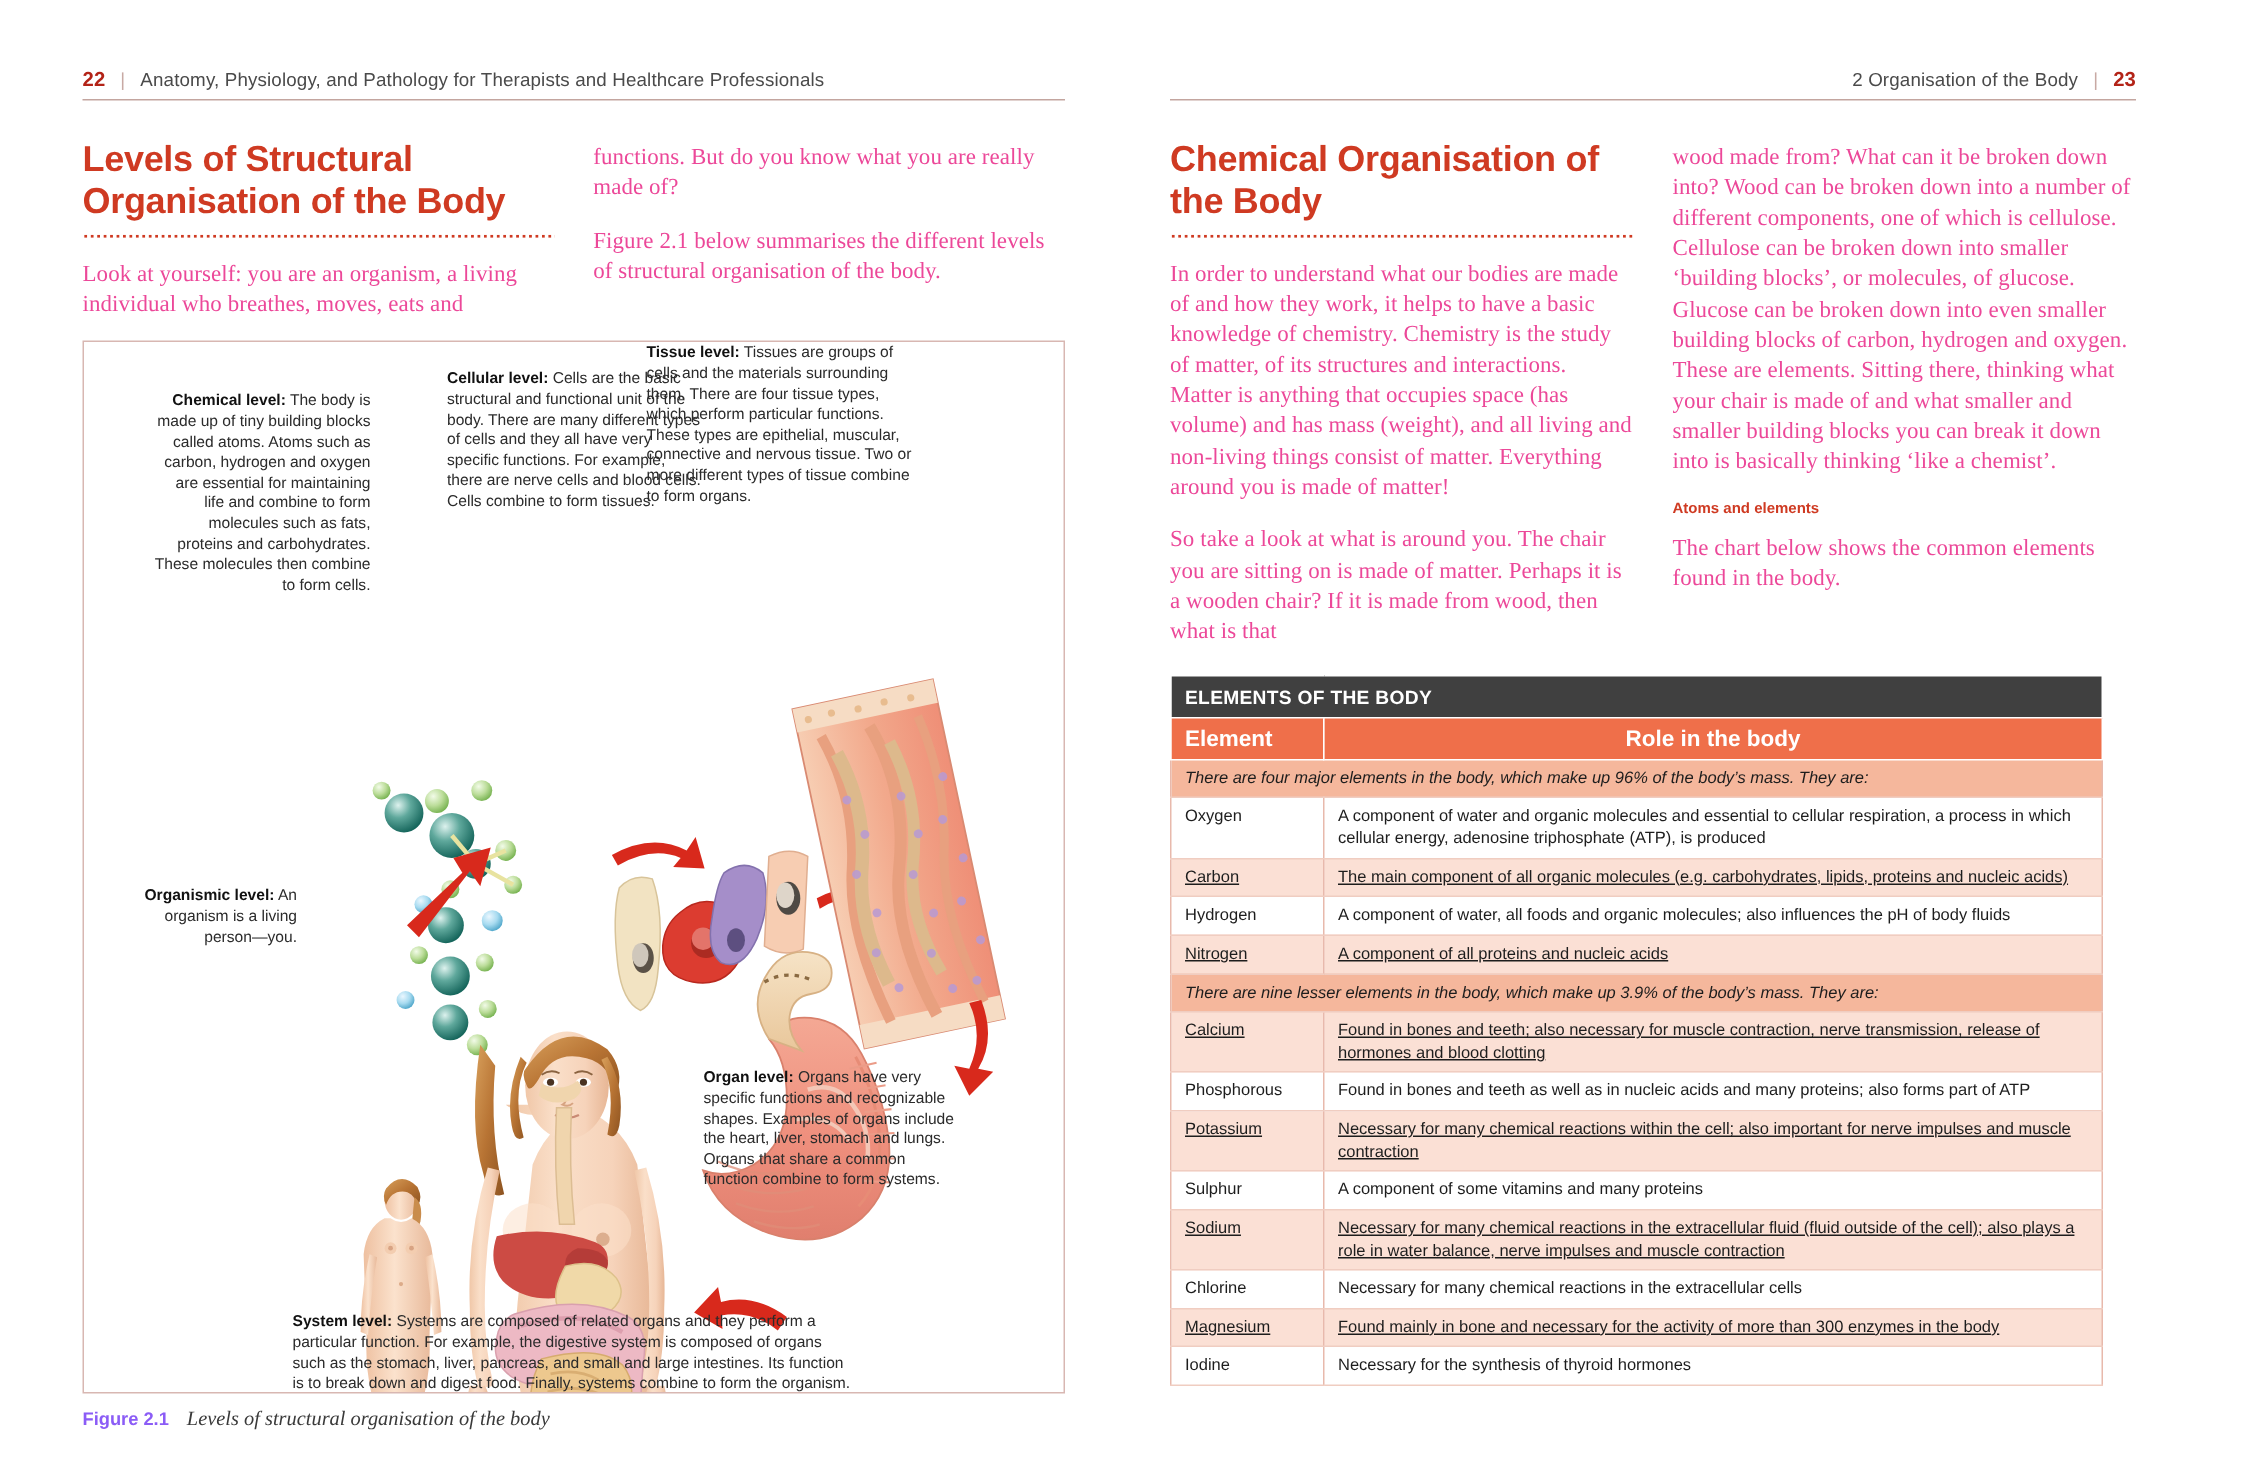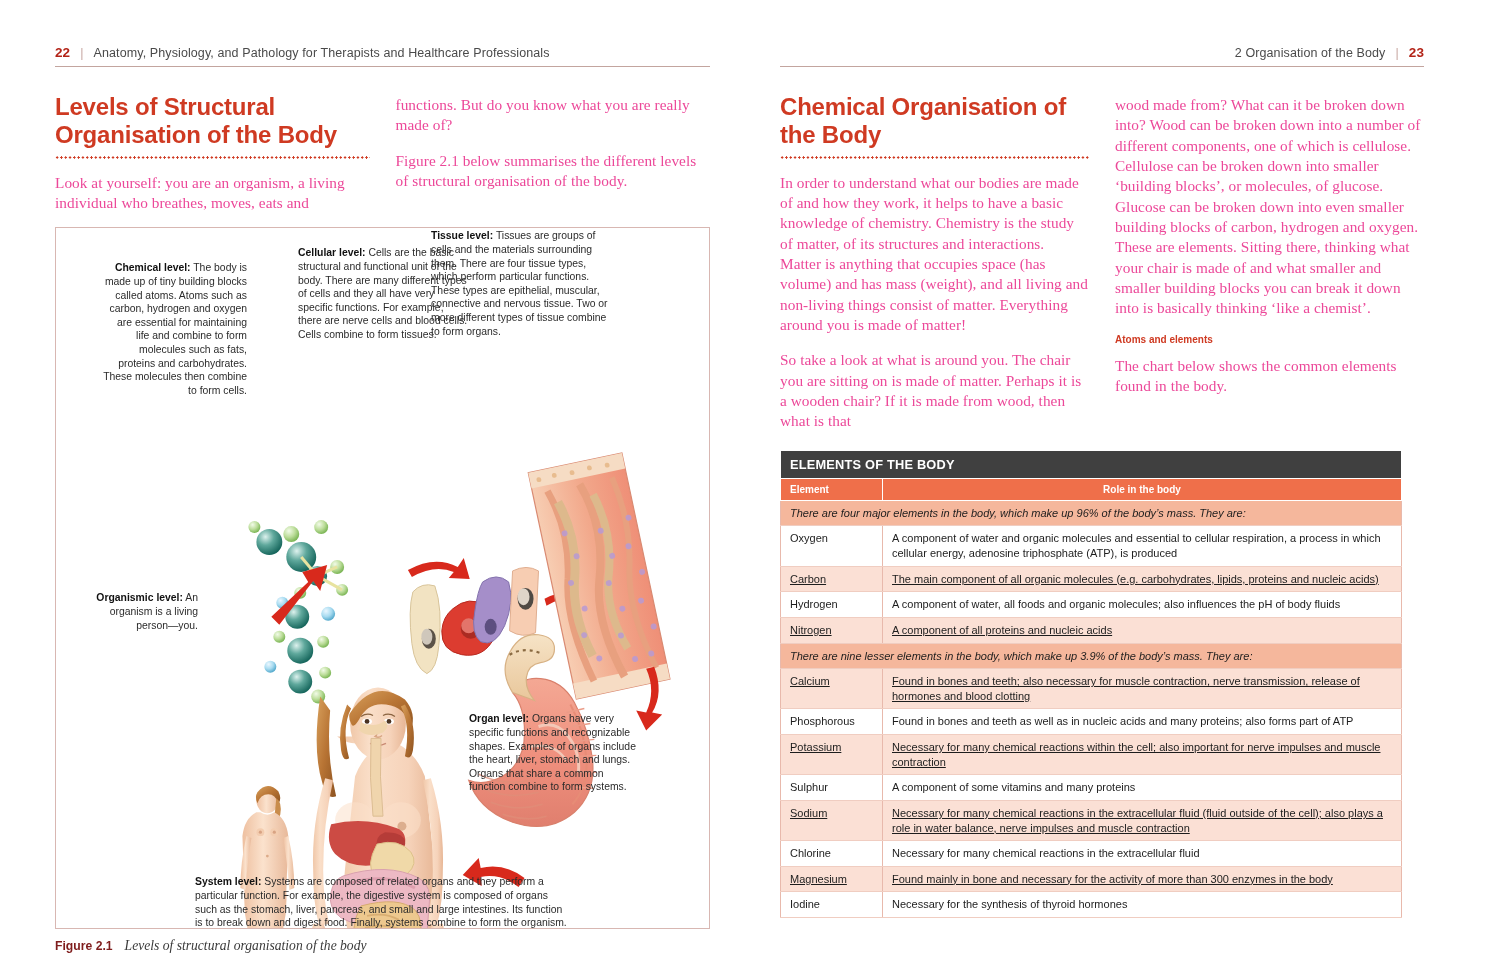--- a/index.html
+++ b/index.html
@@ -64,21 +64,21 @@
     margin-top: 14px;
     width: 655px; height: 702px;
     border: 1px solid #d8b7b2;
     background: #ffffff;
     overflow: hidden;
   }
   .figcaption {
     margin-top: 9px; font-size: 12.2px;
     font-family: "Liberation Sans", sans-serif;
   }
-  .figcaption .lbl { color: #7f1d1d; font-weight: bold; }
+  .figcaption .lbl { color: #8b5cf6; font-weight: bold; }
   .figcaption .txt {
     color: #3a3a3a; font-style: italic; margin-left: 12px;
     font-family: "Liberation Serif", serif; font-size: 13.6px;
   }
 
   
   .ann {
     position: absolute;
     font-family: "Liberation Sans", sans-serif;
     font-size: 10.4px; line-height: 1.31; color: #2b2b2b;
@@ -95,21 +95,21 @@
     table-layout: fixed;
   }
   .eltable td, .eltable th { border: 1px solid #ffffff; }
   .tbl-title td {
     background: #404040; color: #fff;
     font-weight: bold; font-size: 12.8px;
     padding: 6px 9px; letter-spacing: .2px;
   }
   .tbl-head td {
     background: #ef6f4a; color: #fff;
-    font-weight: bold; font-size: 10px;
+    font-weight: bold; font-size: 15px;
     padding: 5px 9px;
   }
   .tbl-head td.c2 { text-align: center; }
   .tbl-section td {
     background: #f5b79c; color: #1d1d1d;
     font-style: italic; font-size: 12.1px;
     padding: 5px 9px; line-height: 1.3;
   }
   .eltable tbody td {
     font-size: 11px; color: #1d1d1d;
@@ -504,21 +504,21 @@
         <tr class="r-odd">
             <td class="el">Sulphur</td>
             <td>A component of some vitamins and many proteins</td>
           </tr>
         <tr class="r-even">
             <td class="el">Sodium</td>
             <td>Necessary for many chemical reactions in the extracellular fluid (fluid outside of the cell); also plays a role in water balance, nerve impulses and muscle contraction</td>
           </tr>
         <tr class="r-odd">
             <td class="el">Chlorine</td>
-            <td>Necessary for many chemical reactions in the extracellular fluid</td>
+            <td>Necessary for many chemical reactions in the extracellular cells</td>
           </tr>
         <tr class="r-even">
             <td class="el">Magnesium</td>
             <td>Found mainly in bone and necessary for the activity of more than 300 enzymes in the body</td>
           </tr>
         <tr class="r-odd">
             <td class="el">Iodine</td>
             <td>Necessary for the synthesis of thyroid hormones</td>
           </tr>
 

